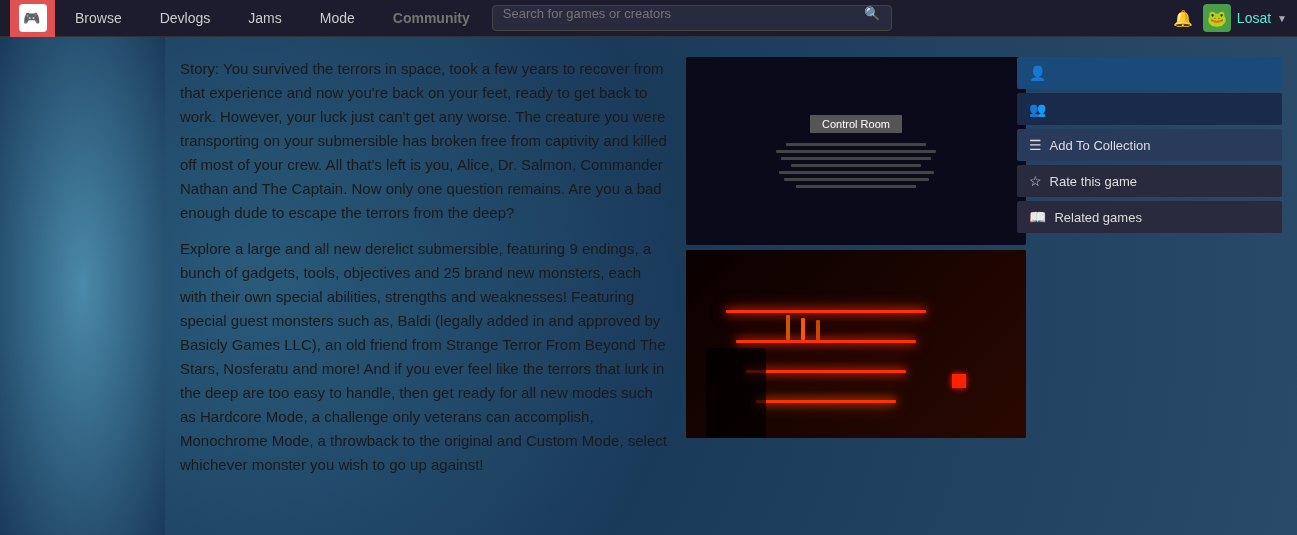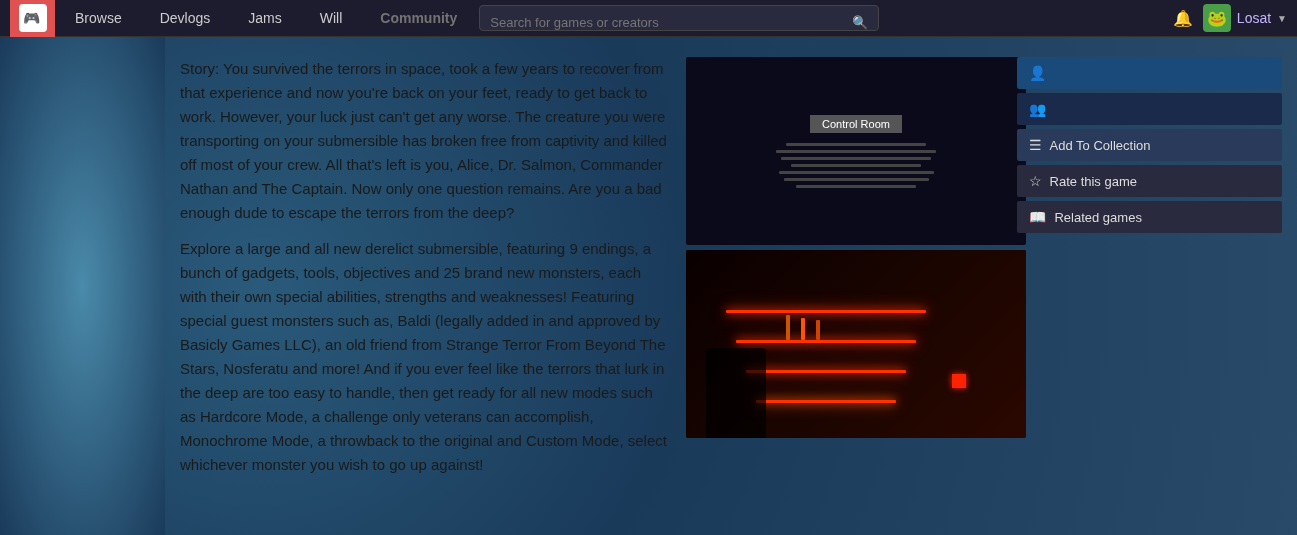--- a/index.html
+++ b/index.html
@@ -49,21 +49,21 @@
     }
     .nav-link.active { color: #737373; font-weight: bold; }
     .search-bar {
       background: #2a2a3e;
       border: 1px solid #444;
       border-radius: 4px;
       height: 26px;
       width: 400px;
       margin-left: 10px;
       display: flex;
-      align-items: flex-end;
+      align-items: flex-start;
       padding: 0 10px;
       gap: 8px;
     }
     .search-input {
       background: transparent;
       border: none;
       outline: none;
       color: #aaa;
       font-size: 13px;
       width: 100%;
@@ -85,21 +85,21 @@
     .avatar {
       width: 28px;
       height: 28px;
       background: #4a9e4a;
       border-radius: 4px;
       display: flex;
       align-items: center;
       justify-content: center;
       font-size: 16px;
     }
-    .username { color: #c4b5fd; font-size: 14px; }
+    .username { color: #5eead4; font-size: 14px; }
     .chevron-down { color: #aaa; font-size: 10px; }
 
     
     .main-container {
       display: flex;
       height: calc(535px - 37px);
       background: #4a7a9b;
       background-image: radial-gradient(circle at 20% 50%, #2a5a7a 0%, #1a3a5a 40%, #2a4a6a 100%);
     }
 
@@ -234,21 +234,21 @@
 <body>
 
 <div class="header">
   <div class="logo-area">
     <div class="logo-icon">🎮</div>
   </div>
   <nav class="nav-links">
     <a class="nav-link">Browse</a>
     <a class="nav-link">Devlogs</a>
     <a class="nav-link">Jams</a>
-    <a class="nav-link">Will</a>
+    <a class="nav-link">Mode</a>
     <a class="nav-link active">Community</a>
   </nav>
   <div class="search-bar">
     <input class="search-input" type="text" placeholder="Search for games or creators" style="">
     <span class="search-icon-span">🔍</span>
   </div>
   <div class="header-right">
     <span class="bell-icon">🔔</span>
     <div class="avatar-area">
       <div class="avatar">🐸</div>

